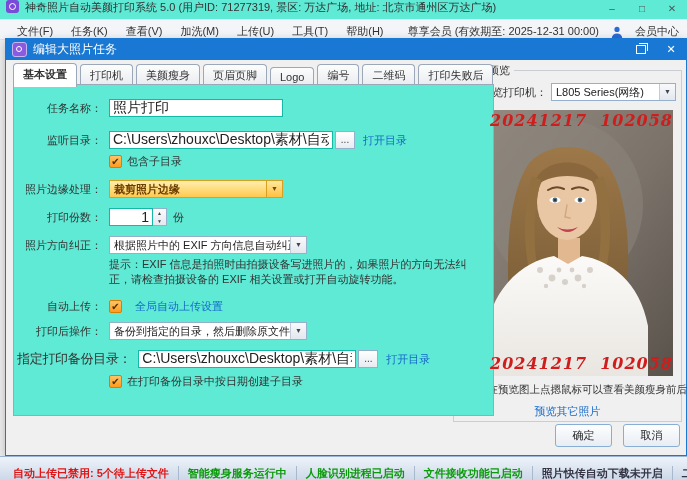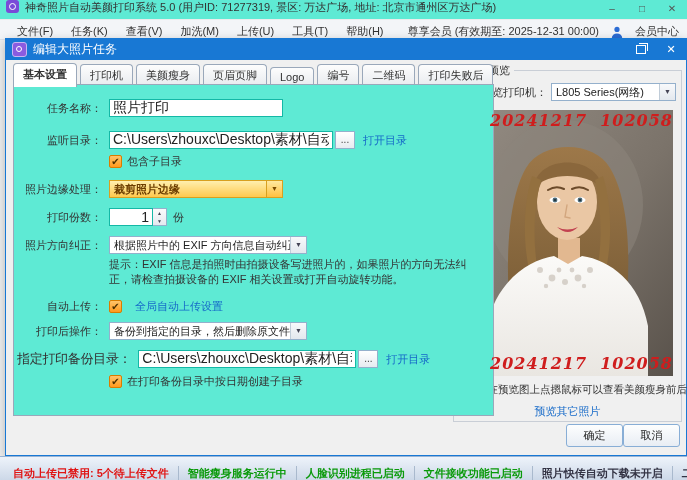--- a/index.html
+++ b/index.html
@@ -66,21 +66,21 @@
   .printer-row .combo{flex:1}
   .photo{position:relative;width:211px;height:266px;margin:9px auto 0;background:#6e675f;overflow:hidden}
   .photo svg{display:block;width:100%;height:100%}
   .ts{position:absolute;left:0;right:0;text-align:right;color:#cf1d1d;white-space:pre;
       font-family:"DejaVu Serif",serif;font-style:italic;font-weight:bold;font-size:16px;letter-spacing:1px;z-index:2}
   .ts.top{top:1px}
   .ts.bottom{bottom:3px}
   .preview-hint{margin:7px 2px 0;text-align:center;font-size:10.5px;color:#333;white-space:nowrap}
   .preview-link{display:block;text-align:center;margin-top:7px;color:#1569c8;text-decoration:none}
   
-  .dlg-buttons{position:absolute;right:6px;bottom:9px;display:flex;}
+  .dlg-buttons{position:absolute;right:6px;bottom:9px;display:flex;gap:11px}
   .btn{width:57px;height:23px;box-sizing:border-box;border:1px solid #88aed6;border-radius:3px;
        background:linear-gradient(#fdfefe,#e8edf4);text-align:center;line-height:21px;color:#222;font-size:11px}
   
   .statusbar{position:absolute;left:0;top:456px;width:687px;height:24px;box-sizing:border-box;
              background:linear-gradient(#eef3fa,#ccd8e8);border-top:1px solid #9ab4d4;
              display:flex;align-items:flex-end;padding:0 4px}
   .status-item{padding:0 9px;font-weight:bold;white-space:nowrap;border-right:1px solid #a9b9cd;height:14px;line-height:14px}
 </style>
 </head>
 <body>

